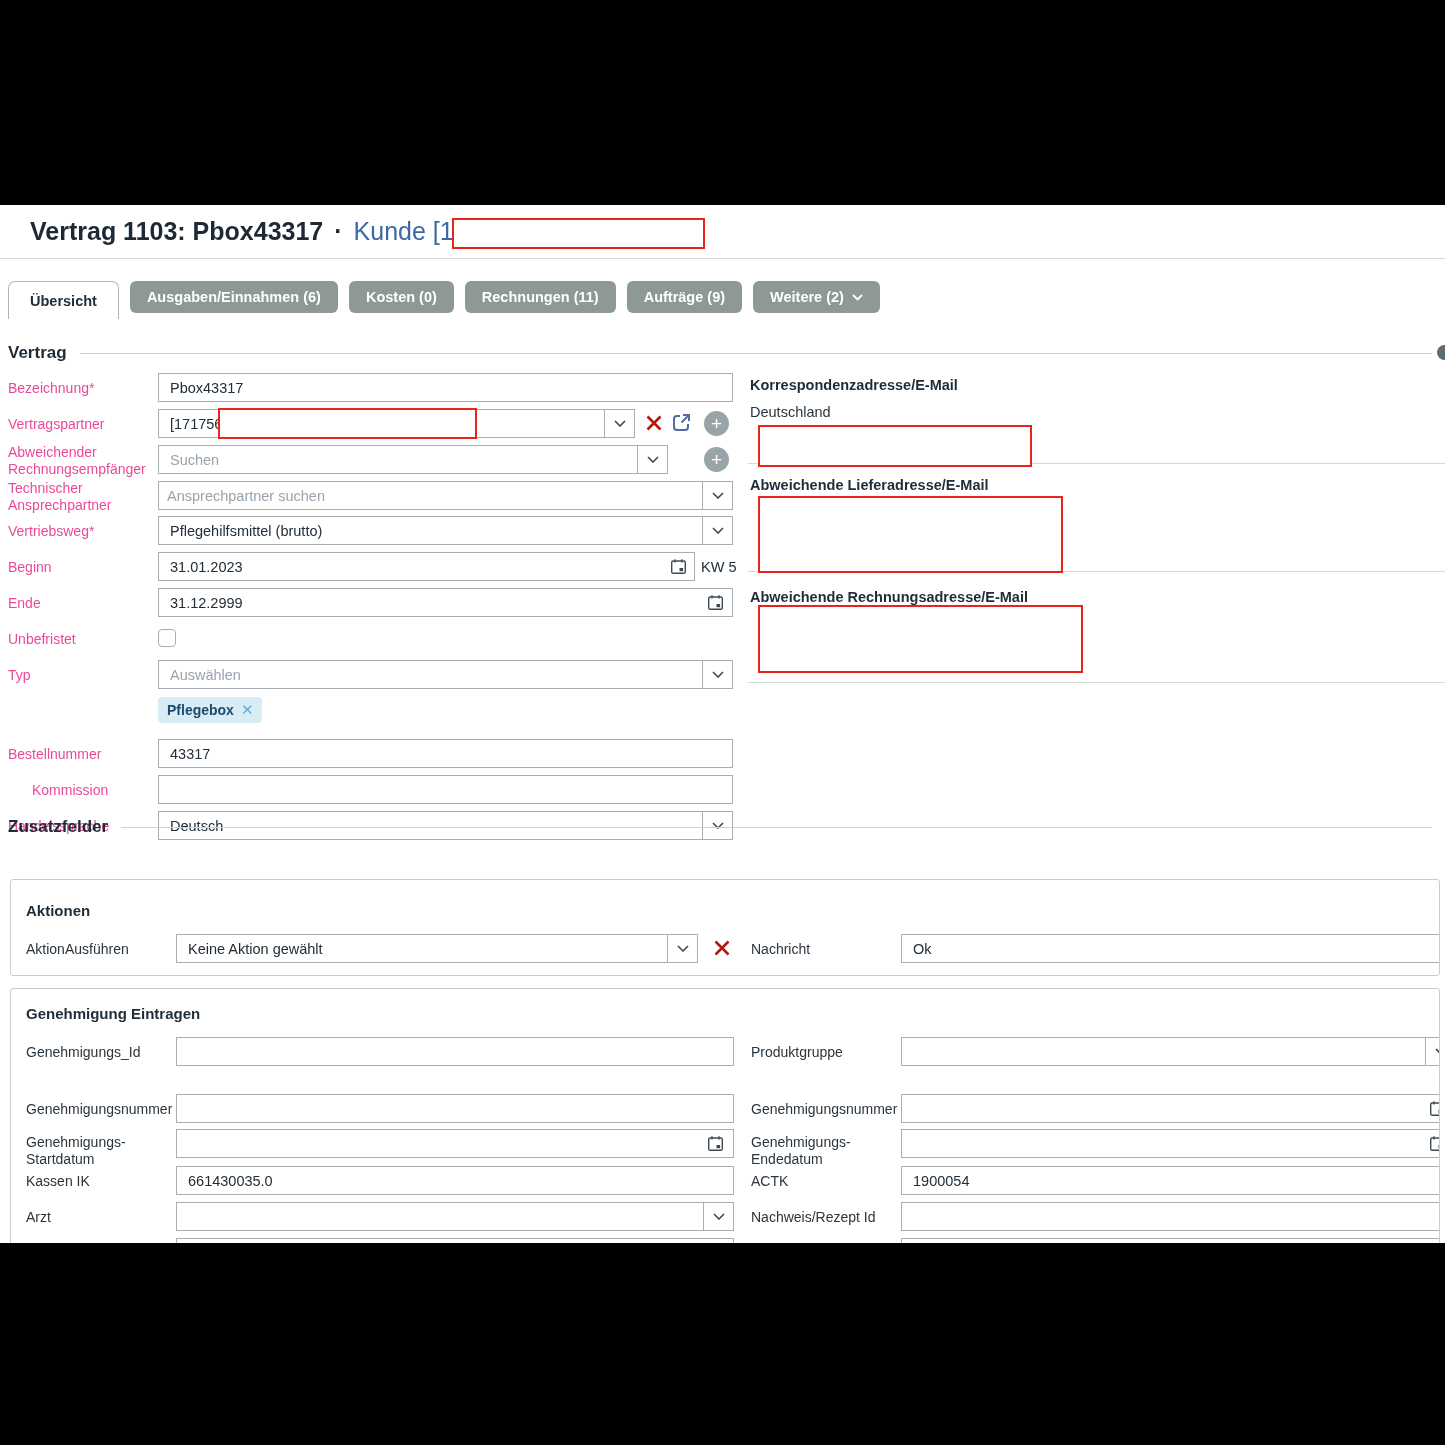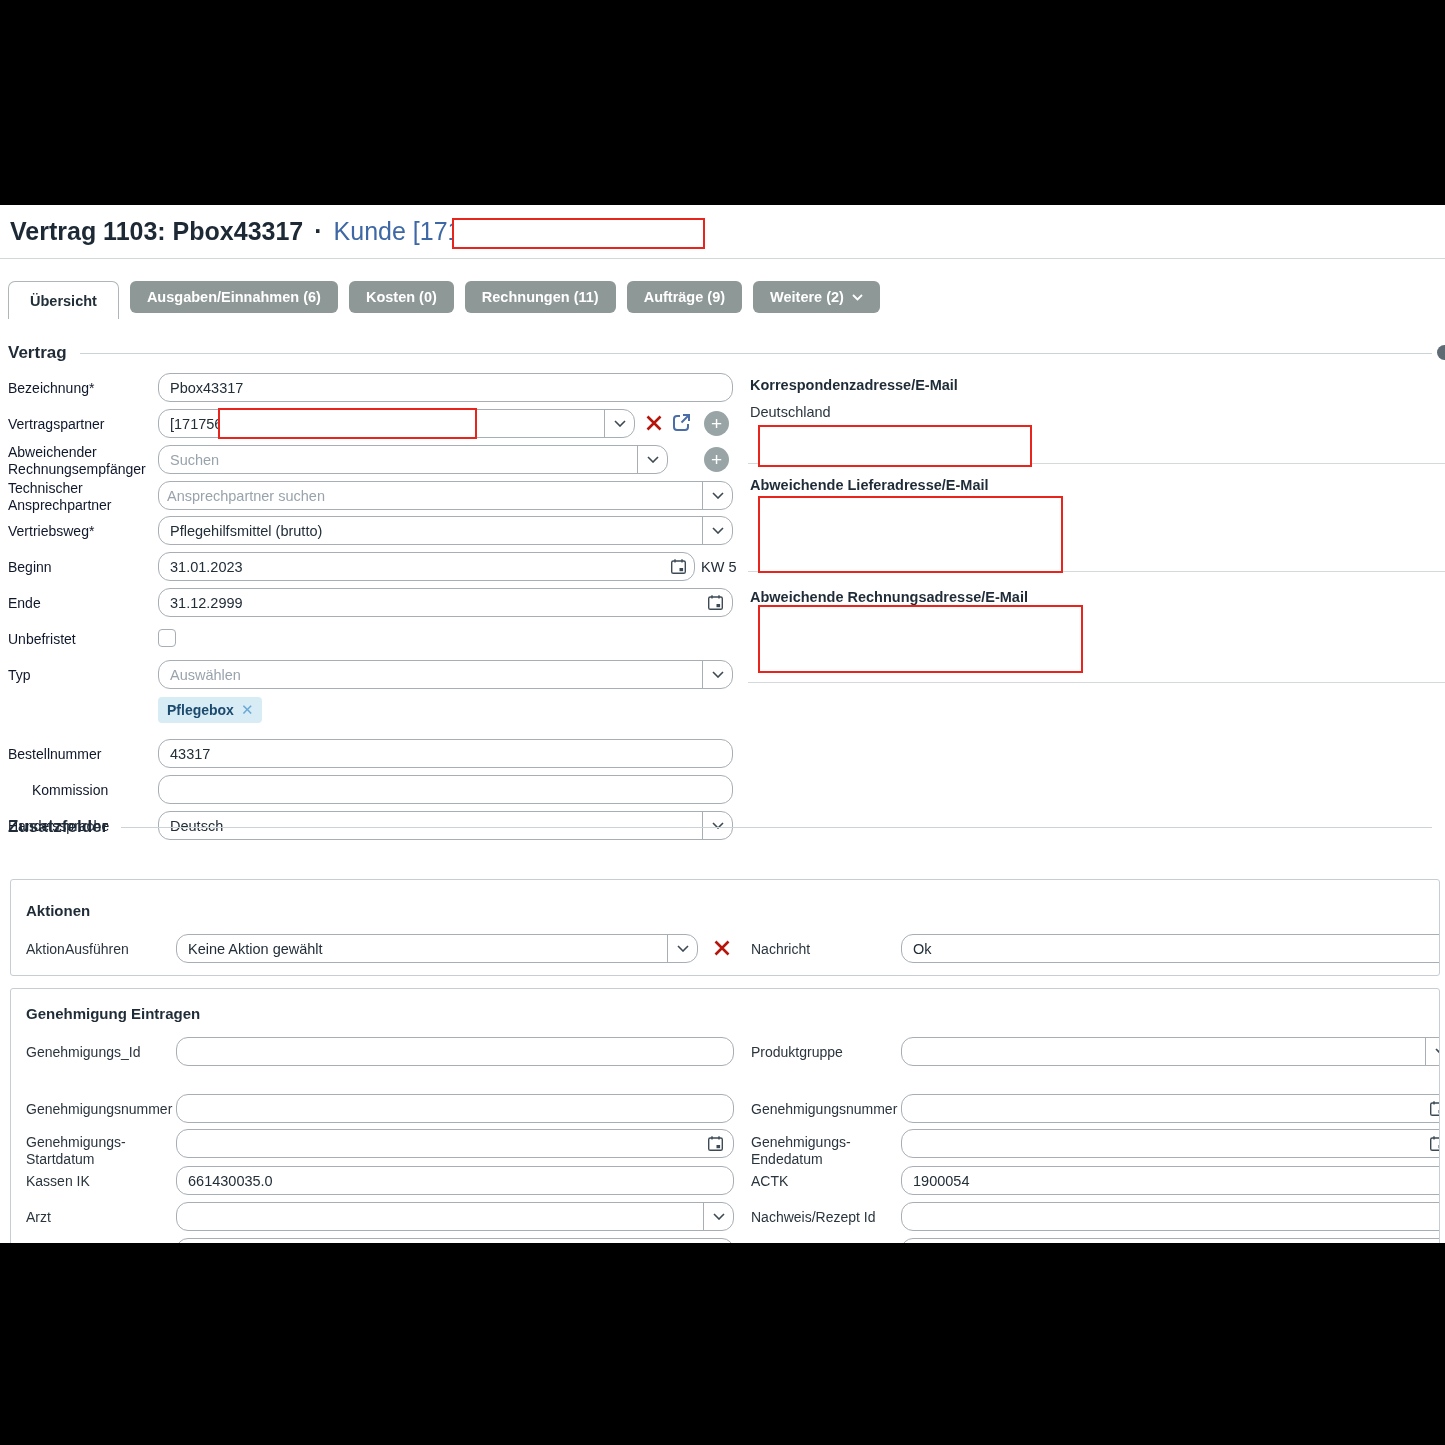--- a/index.html
+++ b/index.html
@@ -3,41 +3,41 @@
 <meta charset="utf-8">
 <style>
   * { margin:0; padding:0; box-sizing:border-box; }
   html,body { background:#000; }
   .stage { position:relative; width:1445px; height:1445px; background:#000; overflow:hidden;
            font-family:"Liberation Sans", sans-serif; color:#222e38; }
   .content { position:absolute; left:0; top:205px; width:1445px; height:1038px; background:#fff; overflow:hidden; }
 
   
   .hdr { position:absolute; left:0; top:0; width:100%; height:54px; border-bottom:1px solid #d2d8da;
-         display:flex; align-items:center; padding-left:10px; background:#fff; }
+         display:flex; align-items:center; padding-left:30px; background:#fff; }
   .title { font-size:25px; font-weight:700; color:#1d2935; }
   .dot { font-size:25px; font-weight:700; margin:0 11px; color:#1d2935; }
   .cust-link { font-size:25px; font-weight:500; color:#3e68a5; text-decoration:none; cursor:pointer; }
   .redact { position:absolute; border:2px solid #e8251d; background:#fff; z-index:5; }
 
   
   .tabs { position:absolute; left:8px; top:76px; display:flex; gap:11px; align-items:flex-start; z-index:2; }
   .tab { background:#8d9897; color:#fff; font-size:14.5px; font-weight:700; height:32px;
          padding:0 17px; border-radius:6px; display:flex; align-items:center; gap:8px; cursor:pointer; }
   .tab.active { background:#fff; color:#222e38; border:1px solid #aeb6b9; border-bottom:none;
                 border-radius:7px 7px 0 0; height:38px; padding:0 21px; }
 
   
   .sec-hdr { position:absolute; display:flex; align-items:center; }
   .sec-title { font-size:17px; font-weight:700; color:#1f2c37; white-space:nowrap; }
   .sec-line { height:1px; background:#ccd3d6; flex:1; margin-left:13px; }
 
-  .lbl { position:absolute; left:8px; width:148px; font-size:14px; color:#0f172a; line-height:1.18; }
+  .lbl { position:absolute; left:8px; width:148px; font-size:14px; color:#ec4899; line-height:1.18; }
   .lbl.nw { white-space:nowrap; }
-  input.inp { position:absolute; height:29px; border:1px solid #a7aeb4; border-radius:12px;
+  input.inp { position:absolute; height:29px; border:1px solid #a7aeb4; border-radius:0;
               font-size:14.5px; color:#222e38; padding:0 11px; font-family:inherit; outline:none; background:#fff; }
   input.inp::placeholder { color:#99a3ac; opacity:1; }
   .dd { position:absolute; width:31px; height:29px; border-left:1px solid #a7aeb4;
         display:flex; align-items:center; justify-content:center; cursor:pointer; }
   .cal { position:absolute; width:17px; height:17px; cursor:pointer; }
   .plus { position:absolute; width:25px; height:25px; border-radius:50%; background:#98a4a5; color:#fff;
           display:flex; align-items:center; justify-content:center; font-size:19px; font-weight:400;
           line-height:1; cursor:pointer; }
   .xclear { position:absolute; cursor:pointer; }
   .extlink { position:absolute; cursor:pointer; }

